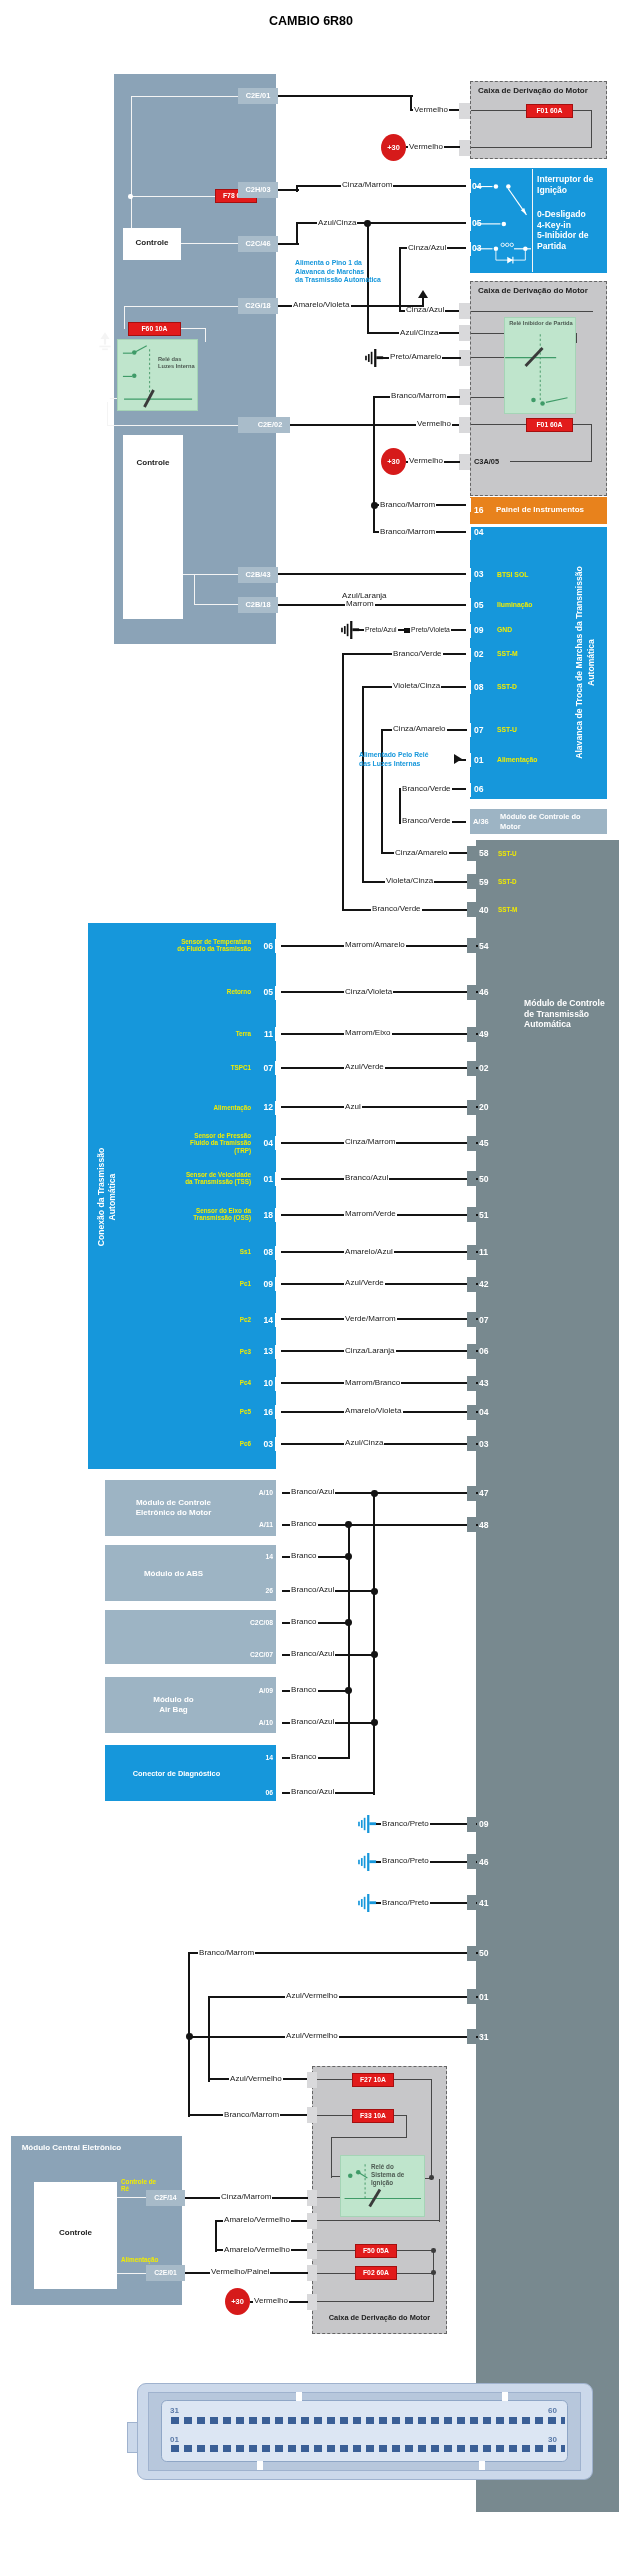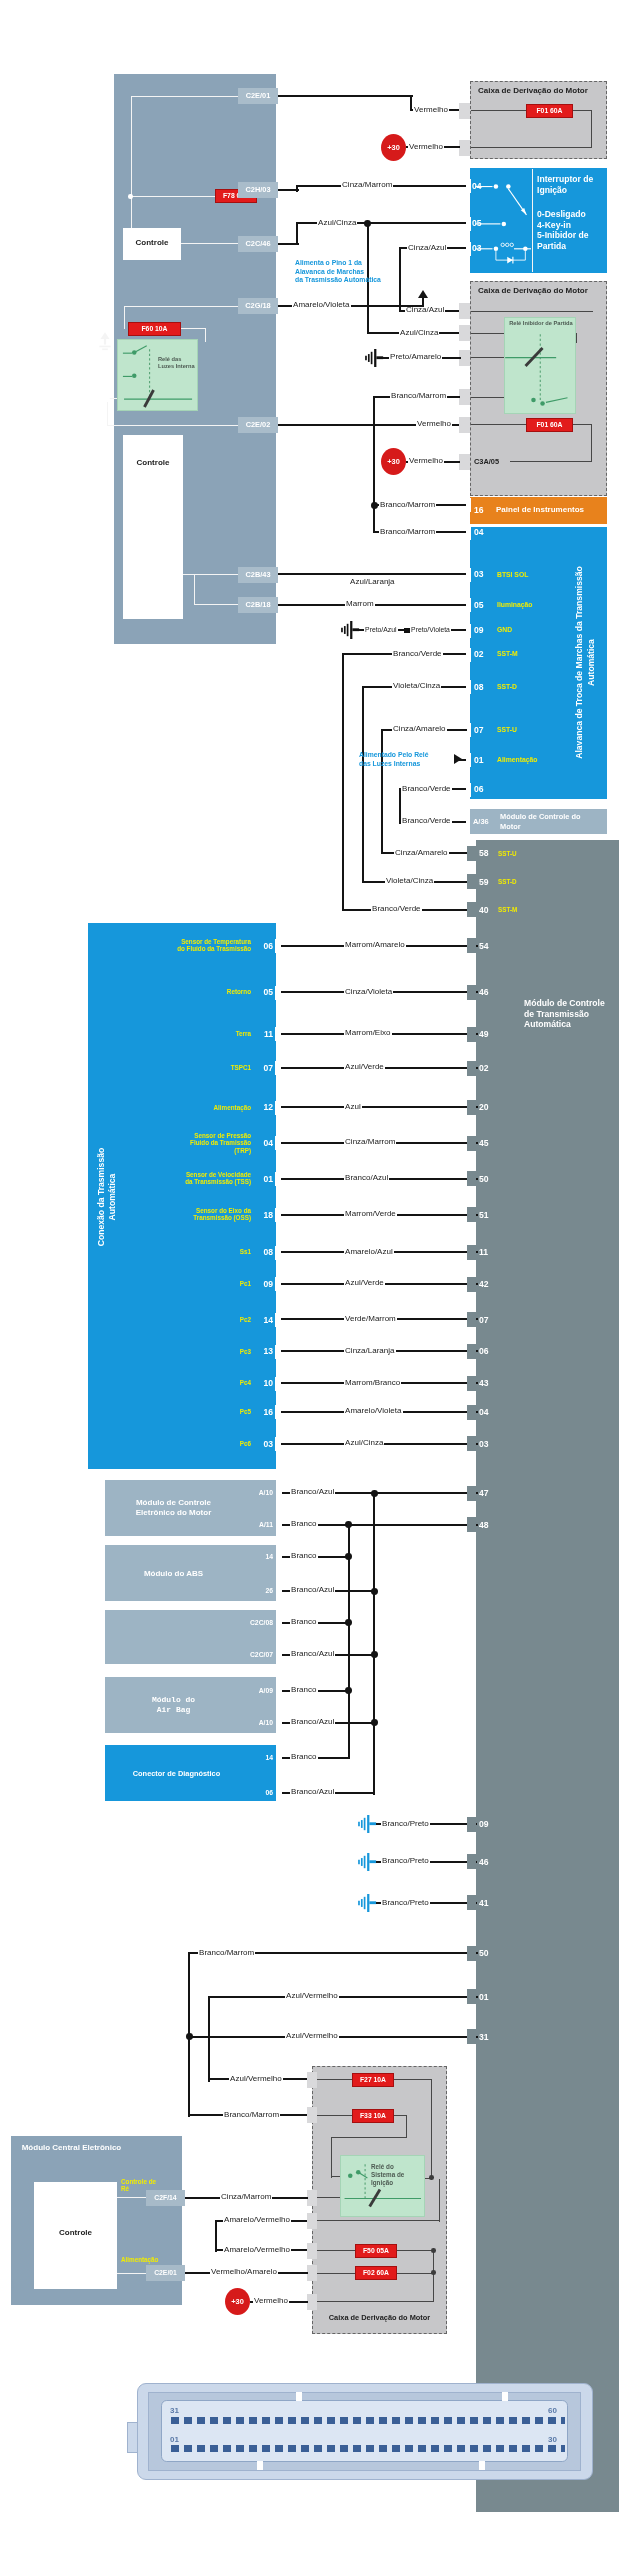--- a/index.html
+++ b/index.html
@@ -38,20 +38,21 @@
   .relay{position:absolute;background:#BFE5CC;border:1.1px solid #A5D4B6;box-sizing:border-box;}
   .rlbl{position:absolute;color:#4d5a52;font-weight:bold;font-size:5.7px;line-height:6.8px;}
   .blue-note{position:absolute;color:#1697DB;font-weight:bold;font-size:6.8px;line-height:8.6px;}
   .rot{transform:rotate(-90deg);}
 </style>
 </head>
 <body>
 
 <div id="page">
 
+  <div class="abs" style="left:0;top:13.7px;width:622px;text-align:center;font-size:12.5px;font-weight:bold;color:#000;">CAMBIO 6R80</div>
 
   <div class="abs" style="left:476px;top:840px;width:143px;height:1672px;background:#78898F;"></div>
   <div class="abs" style="left:114px;top:74px;width:162px;height:570px;background:#8BA3B7;"></div>
 
   <div class="vw" style="left:131px;top:96px;height:132px;"></div>
   <div class="hw" style="left:131px;top:96px;width:109px;"></div>
   <div class="hw" style="left:131px;top:196px;width:85px;"></div>
   <div class="hw" style="left:258px;top:196px;width:19px;"></div>
   <div class="hw" style="left:181px;top:243px;width:59px;"></div>
   <div class="hw" style="left:124px;top:306px;width:115px;"></div>
@@ -264,21 +265,21 @@
   <div class="notchW" style="left:466px;top:723px;"></div>
   <div class="pnB" style="left:474px;top:725px;">07</div>
   <div class="yl" style="left:497px;top:726px;">SST-U</div>
   <div class="notchW" style="left:466px;top:753px;"></div>
   <div class="pnB" style="left:474px;top:755px;">01</div>
   <div class="yl" style="left:497px;top:756px;">Alimentação</div>
   <div class="notchW" style="left:466px;top:783px;"></div>
   <div class="pnB" style="left:474px;top:784px;">06</div>
 
   <div class="h" style="left:278px;top:573px;width:188px;"></div>
-  <div class="l" style="left:341px;top:576px;margin-left:8px;">Azul/Laranja</div>
+  <div class="l" style="left:341px;top:590px;">Azul/Laranja</div>
   <div class="h" style="left:278px;top:604px;width:188px;"></div>
   <div class="l" style="left:345px;top:598px;">Marrom</div>
 
   <svg class="abs" style="left:341px;top:621px;" width="19.4" height="18" viewBox="0 0 34 32">
     <rect x="0" y="12" width="3" height="8" fill="#111"></rect>
       <rect x="5" y="9" width="3" height="14" fill="#111"></rect>
     <rect x="10" y="5" width="3" height="22" fill="#111"></rect>
       <rect x="16" y="0" width="4" height="32" fill="#111"></rect>
     <rect x="20" y="13" width="12" height="5" fill="#111"></rect>
   </svg>
@@ -474,21 +475,21 @@
   <div class="pnB" style="left:233px;top:1552px;width:40px;text-align:right;font-size:6.8px;">14</div>
   <div class="pnB" style="left:233px;top:1586px;width:40px;text-align:right;font-size:6.8px;">26</div>
 
   <div class="boxMod" style="left:105px;top:1610px;width:171px;height:54px;"></div>
   <div class="wTitle pre" style="left:105px;top:1626px;width:137px;text-align:center;margin-top:39px;">Módulo Central
 Eletrônico</div>
   <div class="pnB" style="left:233px;top:1618px;width:40px;text-align:right;font-size:6.8px;">C2C/08</div>
   <div class="pnB" style="left:233px;top:1650px;width:40px;text-align:right;font-size:6.8px;">C2C/07</div>
 
   <div class="boxMod" style="left:105px;top:1677px;width:171px;height:56px;"></div>
-  <div class="wTitle pre" style="left:105px;top:1695px;width:137px;text-align:center;font-family:Liberation Mono, monospace;">Módulo do
+  <div class="wTitle pre" style="left:105px;top:1695px;width:137px;text-align:center;">Módulo do
 Air Bag</div>
   <div class="pnB" style="left:233px;top:1686px;width:40px;text-align:right;font-size:6.8px;">A/09</div>
   <div class="pnB" style="left:233px;top:1718px;width:40px;text-align:right;font-size:6.8px;">A/10</div>
 
   <div class="boxBlue" style="left:105px;top:1745px;width:171px;height:56px;"></div>
   <div class="wTitle" style="left:105px;top:1769px;width:143px;text-align:center;font-size:7.4px;">Conector de Diagnóstico</div>
   <div class="pnB" style="left:233px;top:1753px;width:40px;text-align:right;font-size:6.8px;">14</div>
   <div class="pnB" style="left:233px;top:1788px;width:40px;text-align:right;font-size:6.8px;">06</div>
 
   <div class="v" style="left:348px;top:1524px;height:235px;"></div>
@@ -646,30 +647,30 @@
   <div class="tabA" style="left:146px;top:2265px;width:39px;font-size:6.8px;background:#A7BAC8;">C2E/01</div>
 
   <div class="h" style="left:185px;top:2197px;width:123px;"></div>
   <div class="l" style="left:220px;top:2191px;">Cinza/Marrom</div>
   <div class="v" style="left:215px;top:2220px;height:32px;"></div>
   <div class="h" style="left:215px;top:2220px;width:92px;"></div>
   <div class="l" style="left:223px;top:2214px;">Amarelo/Vermelho</div>
   <div class="h" style="left:215px;top:2249px;width:92px;"></div>
   <div class="l" style="left:223px;top:2244px;">Amarelo/Vermelho</div>
   <div class="h" style="left:185px;top:2272px;width:123px;"></div>
-  <div class="l" style="left:210px;top:2266px;">Vermelho/Amarelo</div>
+  <div class="l" style="left:210px;top:2266px;">Vermelho/Painel</div>
   <div class="h" style="left:250px;top:2301px;width:58px;"></div>
   <div class="p30" style="left:225px;top:2288px;">+30</div>
   <div class="l" style="left:253px;top:2295px;">Vermelho</div>
 
   <div class="tabA" style="left:238px;top:88px;">C2E/01</div>
   <div class="tabA" style="left:238px;top:182px;">C2H/03</div>
   <div class="tabA" style="left:238px;top:236px;">C2C/46</div>
   <div class="tabA" style="left:238px;top:298px;">C2G/18</div>
-  <div class="tabA" style="left:238px;top:417px;">C2E/02</div>
+  <div class="tabA" style="left:238px;top:417px;padding-left:12px;">C2E/02</div>
   <div class="tabA" style="left:238px;top:567px;">C2B/43</div>
   <div class="tabA" style="left:238px;top:597px;">C2B/18</div>
 
   <div class="abs" style="left:137px;top:2383px;width:456px;height:97px;background:#CBD8EA;border:1.1px solid #9FB2CE;border-radius:9px;box-sizing:border-box;"></div>
   <div class="abs" style="left:127px;top:2422px;width:11.4px;height:31px;background:#CBD8EA;border:1.1px solid #9FB2CE;box-sizing:border-box;"></div>
   <div class="abs" style="left:148px;top:2392px;width:433px;height:79px;background:#B7C7DC;border:0.6px solid #9FB2CE;box-sizing:border-box;"></div>
   <div class="abs" style="left:161px;top:2400px;width:407px;height:62px;background:#DCE6F3;border:0.6px solid #8FA6C6;border-radius:5.7px;box-sizing:border-box;"></div>
   <div class="abs" style="left:296px;top:2392px;width:5.7px;height:9px;background:#fff;"></div>
   <div class="abs" style="left:502px;top:2392px;width:5.7px;height:9px;background:#fff;"></div>
   <div class="abs" style="left:257px;top:2461px;width:5.7px;height:9px;background:#fff;"></div>

